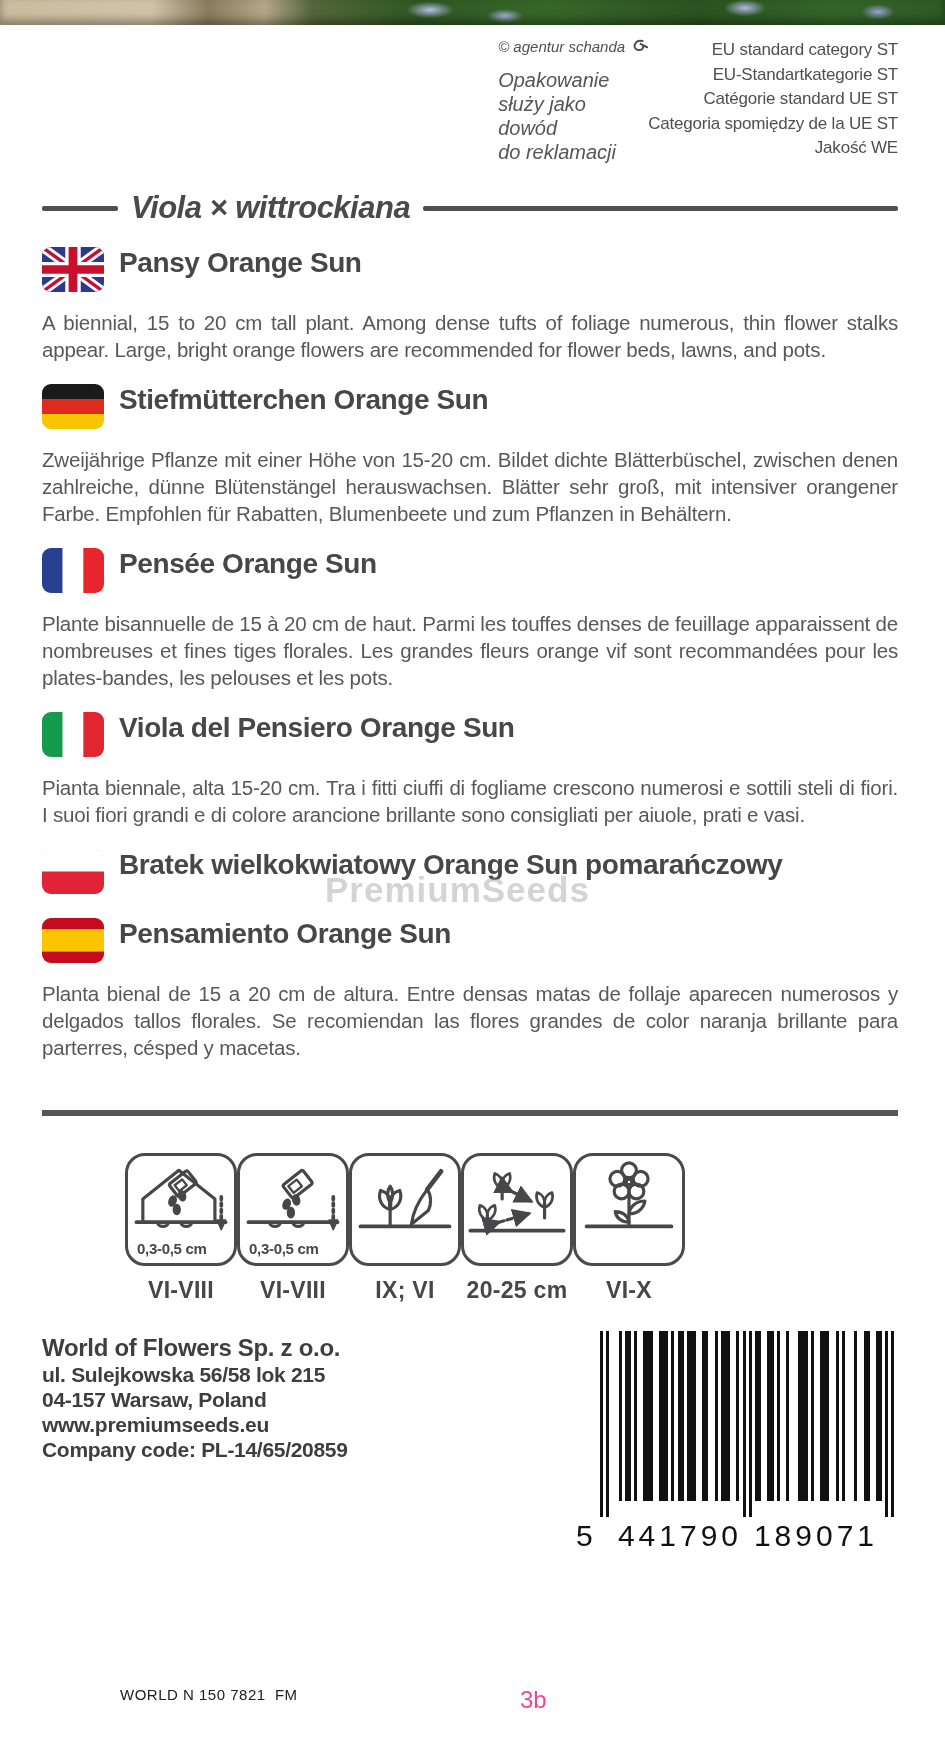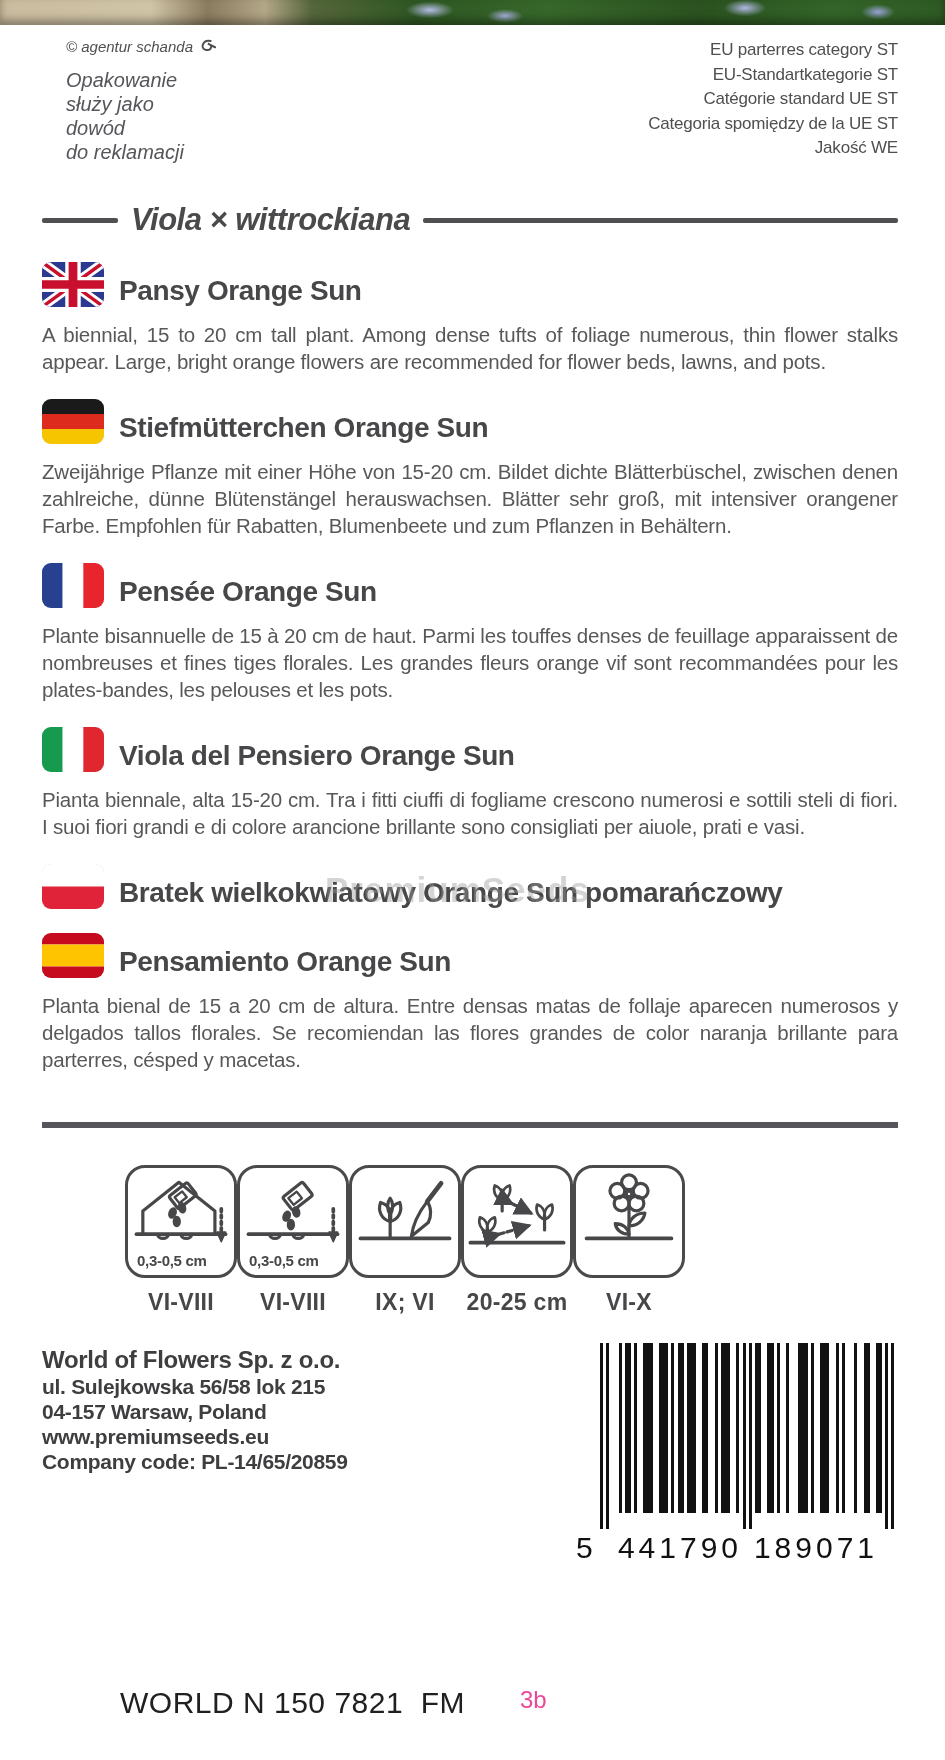--- a/index.html
+++ b/index.html
@@ -15,35 +15,35 @@
       radial-gradient(ellipse 34px 12px at 430px 10px, #b6bde6 0%, rgba(182,189,230,0) 70%),
       radial-gradient(ellipse 26px 10px at 505px 16px, #a9b1de 0%, rgba(169,177,222,0) 70%),
       radial-gradient(ellipse 30px 12px at 745px 8px,  #b0b8e4 0%, rgba(176,184,228,0) 70%),
       radial-gradient(ellipse 24px 11px at 878px 12px, #9aa4d8 0%, rgba(154,164,216,0) 70%),
       linear-gradient(90deg,#cabc9e 0%,#d0c4a7 16%,#8a7c5e 22%,#b4a788 28%,#55663b 33%,#2e5723 44%,#37672a 58%,#2b5220 74%,#336428 88%,#2e5a23 100%);
     box-shadow: inset 0 -5px 8px rgba(0,0,0,.35);
   }
   .content { padding:0 47px 0 42px; }
 
   
-  .top-row { display:flex; justify-content:space-between; margin-top:13px;margin-left:24px; }
+  .top-row { display:flex; justify-content:flex-end; margin-top:13px;margin-left:24px; }
   .credit { font-size:15px; font-style:italic; color:#4f4f51; display:flex; align-items:center; gap:5px; }
   .claim { margin-top:13px; font-style:italic; font-size:20px; line-height:24px; color:#55555a; }
   .eu-block { text-align:right; font-size:17px; line-height:24.6px; color:#4f4f51; letter-spacing:-0.2px; }
 
   
-  .title-row { display:flex; align-items:center; margin-top:38px; gap:13px; }
+  .title-row { display:flex; align-items:center; margin-top:26px; gap:13px; }
   .title-row .rule { height:5px; background:#4f4f51; border-radius:2px; }
   .rule-short { width:76px; }
   .rule-long { flex:1; }
   .latin-title { font-size:31px; font-weight:bold; font-style:italic; color:#4a4a4c; letter-spacing:-0.5px; white-space:nowrap; }
 
   
   .lang-section { margin-top:21px; }
-  .section-head { display:flex; align-items:flex-end; gap:15px; height:48px; }
+  .section-head { display:flex; align-items:flex-start; gap:15px; height:48px; }
   .flag { width:62px; height:45px; border-radius:9px; overflow:hidden; position:relative; flex:0 0 auto;
           box-shadow: inset 0 0 0 1px rgba(0,0,0,.18), inset 0 10px 10px rgba(255,255,255,.18); }
   .flag svg { display:block; width:100%; height:100%; }
   .section-heading { font-size:28px; font-weight:bold; color:#474749; letter-spacing:-0.4px; white-space:nowrap; }
   .section-text { margin-top:14px; font-size:20.5px; line-height:27px; color:#58585a; text-align:justify; letter-spacing:-0.2px; }
 
   .watermark { position:absolute; left:325px; top:860px; font-size:35px; font-weight:bold; color:#9b9b9b; opacity:.42; letter-spacing:1px;margin-top:10px; }
 
   
   .divider { margin-top:49px; height:6px; background:#55555a; }
@@ -62,21 +62,21 @@
   .barcode-wrap { position:relative; width:295px; margin-top:-3px; margin-right:3px; }
   .barcode-bars { position:relative; width:295px; height:186px; }
   .barcode-bars .bar { position:absolute; top:0; background:#111; }
   .barcode-digits { position:relative; height:34px; margin-top:2px; font-size:30px; color:#111; }
   .bd-first { position:absolute; left:-24px; top:0; }
   .bd-left  { position:absolute; left:16px;  width:128px; top:0; text-align:center; letter-spacing:4px; }
   .bd-right { position:absolute; left:152px; width:128px; top:0; text-align:center; letter-spacing:4px; }
 
   
   .footer-row { position:absolute; left:0; top:1686px; width:945px; height:30px; }
-  .batch-code { position:absolute; left:120px; font-size:30px; color:#202022; letter-spacing:0.5px; white-space:pre; }
+  .batch-code { position:absolute; left:120px; font-size:15px; color:#202022; letter-spacing:0.5px; white-space:pre; }
   .packet-code { position:absolute; left:520px; font-size:24px; color:#ec4899; }
 </style>
 </head>
 <body>
 
 <div class="page">
 
   <div class="photo-strip"></div>
 
   <div class="content">
@@ -92,21 +92,21 @@
           </span>
         </div>
         <div class="claim">
           <div>Opakowanie</div>
           <div>służy jako</div>
           <div>dowód</div>
           <div>do reklamacji</div>
         </div>
       </div>
       <div class="eu-block">
-        <div>EU parterres category ST</div>
+        <div>EU standard category ST</div>
         <div>EU-Standartkategorie ST</div>
         <div>Catégorie standard UE ST</div>
         <div>Categoria spomiędzy de la UE ST</div>
         <div>Jakość WE</div>
       </div>
     </div>
 
     <div class="title-row">
       <div class="rule rule-short"></div>
       <div class="latin-title">Viola × wittrockiana</div>

